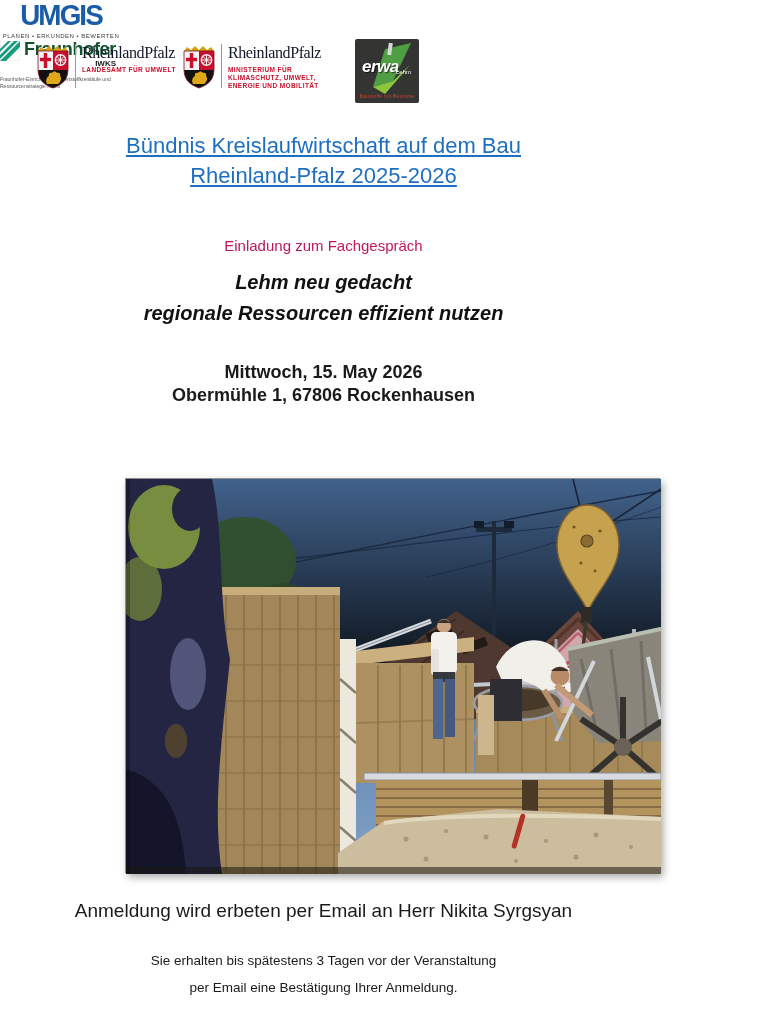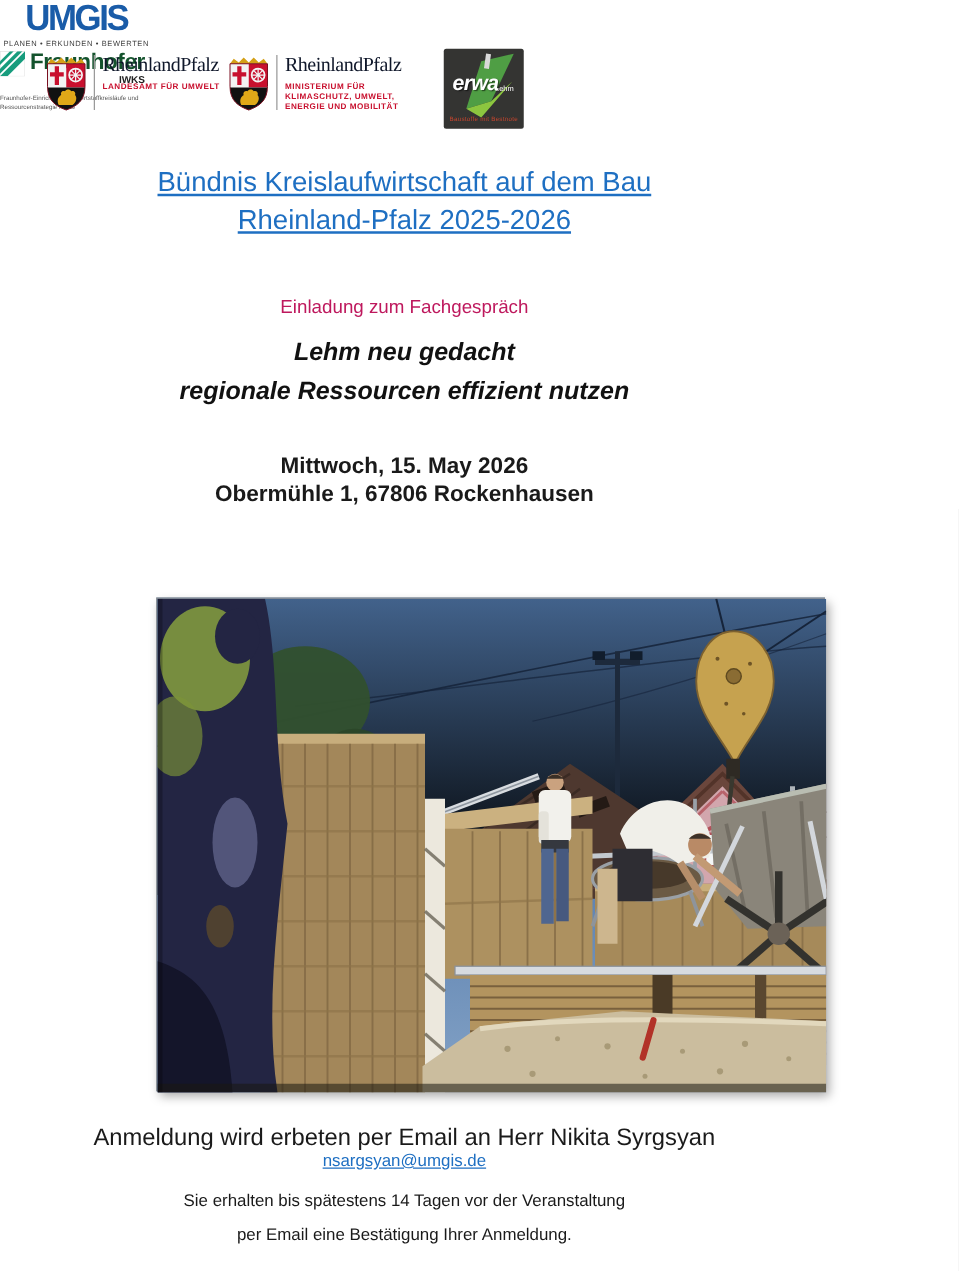--- a/index.html
+++ b/index.html
@@ -349,19 +349,16 @@
       <ellipse cx="62" cy="195" rx="18" ry="36" fill="#5e6288" opacity=".8"></ellipse>
       <ellipse cx="50" cy="262" rx="11" ry="17" fill="#54452f" opacity=".9"></ellipse>
       <path d="M0,290 C30,300 55,320 60,395 L0,395 Z" fill="#14152a"></path>
 
       <rect x="0" y="388" width="535" height="7" fill="#1a1710" opacity=".55"></rect>
       <rect x="0" y="0" width="4" height="395" fill="#000000" opacity=".25"></rect>
     </svg>
   </div>
 
   <div class="cline f1">Anmeldung wird erbeten per Email an Herr Nikita Syrgsyan</div>
-  <div class="cline femail">
-    <a>nsargsyan@umgis.de</a>
-  </div>
-  <div class="cline f2">Sie erhalten bis spätestens 14 Tagen vor der Veranstaltung</div>
+  <div class="cline f2">Sie erhalten bis spätestens 3 Tagen vor der Veranstaltung</div>
   <div class="cline f3">per Email eine Bestätigung Ihrer Anmeldung.</div>
 
 </div>
 
 </body></html>

